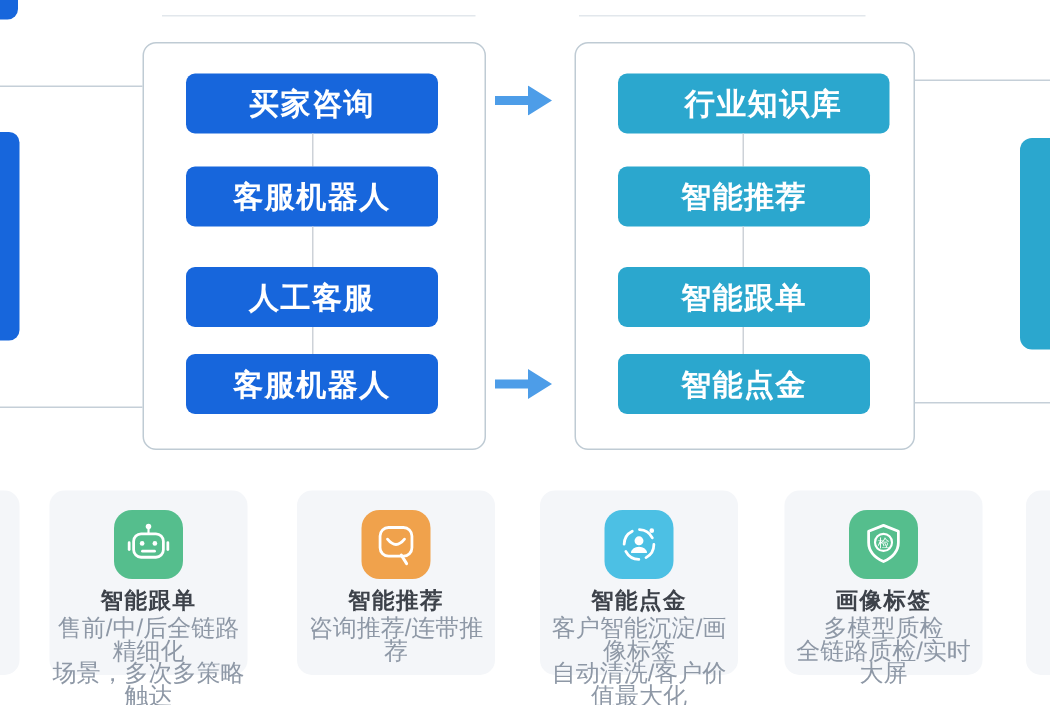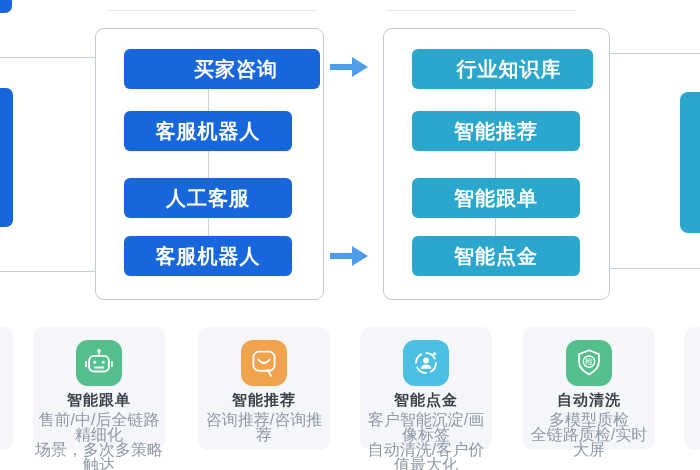--- a/index.html
+++ b/index.html
@@ -65,21 +65,21 @@
 
 <div class="abs conn-h" style="left:0;top:57px;width:95px;"></div>
 <div class="abs frag-blue" style="left:-30px;top:88px;width:43px;height:139px;"></div>
 <div class="abs conn-h" style="left:0;top:271px;width:95px;"></div>
 
 <div class="abs conn-h" style="left:608px;top:53px;width:92px;"></div>
 <div class="abs frag-cyan" style="left:680px;top:92px;width:45px;height:141px;"></div>
 <div class="abs conn-h" style="left:608px;top:268px;width:92px;"></div>
 
 <div class="abs panel" style="left:95px;top:28px;width:227px;height:270px;">
-  <div class="flow-btn blue-btn" style="top:20px;padding-left:28px;">买家咨询</div>
+  <div class="flow-btn blue-btn" style="top:20px;">买家咨询</div>
   <div class="conn-v abs" style="left:112px;top:60px;height:22px;"></div>
   <div class="flow-btn blue-btn" style="top:82px;">客服机器人</div>
   <div class="conn-v abs" style="left:112px;top:122px;height:27px;"></div>
   <div class="flow-btn blue-btn" style="top:149px;">人工客服</div>
   <div class="conn-v abs" style="left:112px;top:189px;height:18px;"></div>
   <div class="flow-btn blue-btn" style="top:207px;">客服机器人</div>
 </div>
 
 <div class="abs arrow" style="left:330px;top:57px;">
   <svg width="38" height="20" viewBox="0 0 38 20">
@@ -127,21 +127,21 @@
 <div class="card" style="left:198px;">
   <div class="card-icon icon-orange">
     <svg width="34" height="34" viewBox="0 0 48 48" fill="none">
       <rect x="9" y="8" width="30" height="27" rx="8" stroke="#fff" stroke-width="2.6"></rect>
       <path d="M16 19 q8 10 16 0" stroke="#fff" stroke-width="2.6" stroke-linecap="round"></path>
       <path d="M29 34 L34 42" stroke="#fff" stroke-width="2.8" stroke-linecap="round"></path>
     </svg>
   </div>
   <div class="card-title">智能推荐</div>
   <div class="card-desc">
-    <div>咨询推荐/咨询推荐</div>
+    <div>咨询推荐/连带推荐</div>
   </div>
 </div>
 
 <div class="card" style="left:360px;">
   <div class="card-icon icon-lightblue">
     <svg width="34" height="34" viewBox="0 0 48 48" fill="none">
       <circle cx="24" cy="24" r="14" stroke="#fff" stroke-width="2.6" stroke-dasharray="15 7" stroke-linecap="round"></circle>
       <circle cx="24" cy="20.5" r="4.2" fill="#fff"></circle>
       <path d="M16.5 32 a7.5 6 0 0 1 15 0 Z" fill="#fff"></path>
       <circle cx="36" cy="11" r="2.2" fill="#fff"></circle>
@@ -155,20 +155,20 @@
 </div>
 
 <div class="card" style="left:523px;">
   <div class="card-icon icon-green">
     <svg width="34" height="34" viewBox="0 0 48 48" fill="none">
       <path d="M24 6 L38 11.5 V22 c0 9.5 -6.5 14.5 -14 18 c-7.5 -3.5 -14 -8.5 -14 -18 V11.5 Z" stroke="#fff" stroke-width="2.6" stroke-linejoin="round"></path>
       <circle cx="24" cy="22" r="8" stroke="#fff" stroke-width="2"></circle>
       <text x="24" y="26" text-anchor="middle" font-size="11" fill="#fff" font-family="Liberation Sans, DejaVu Sans, sans-serif">检</text>
     </svg>
   </div>
-  <div class="card-title">自动清洗</div>
+  <div class="card-title">画像标签</div>
   <div class="card-desc">
     <div>多模型质检</div>
     <div>全链路质检/实时大屏</div>
   </div>
 </div>
 
 <div class="card-sliver" style="left:684px;width:36px;"></div>
 
 </body></html>

